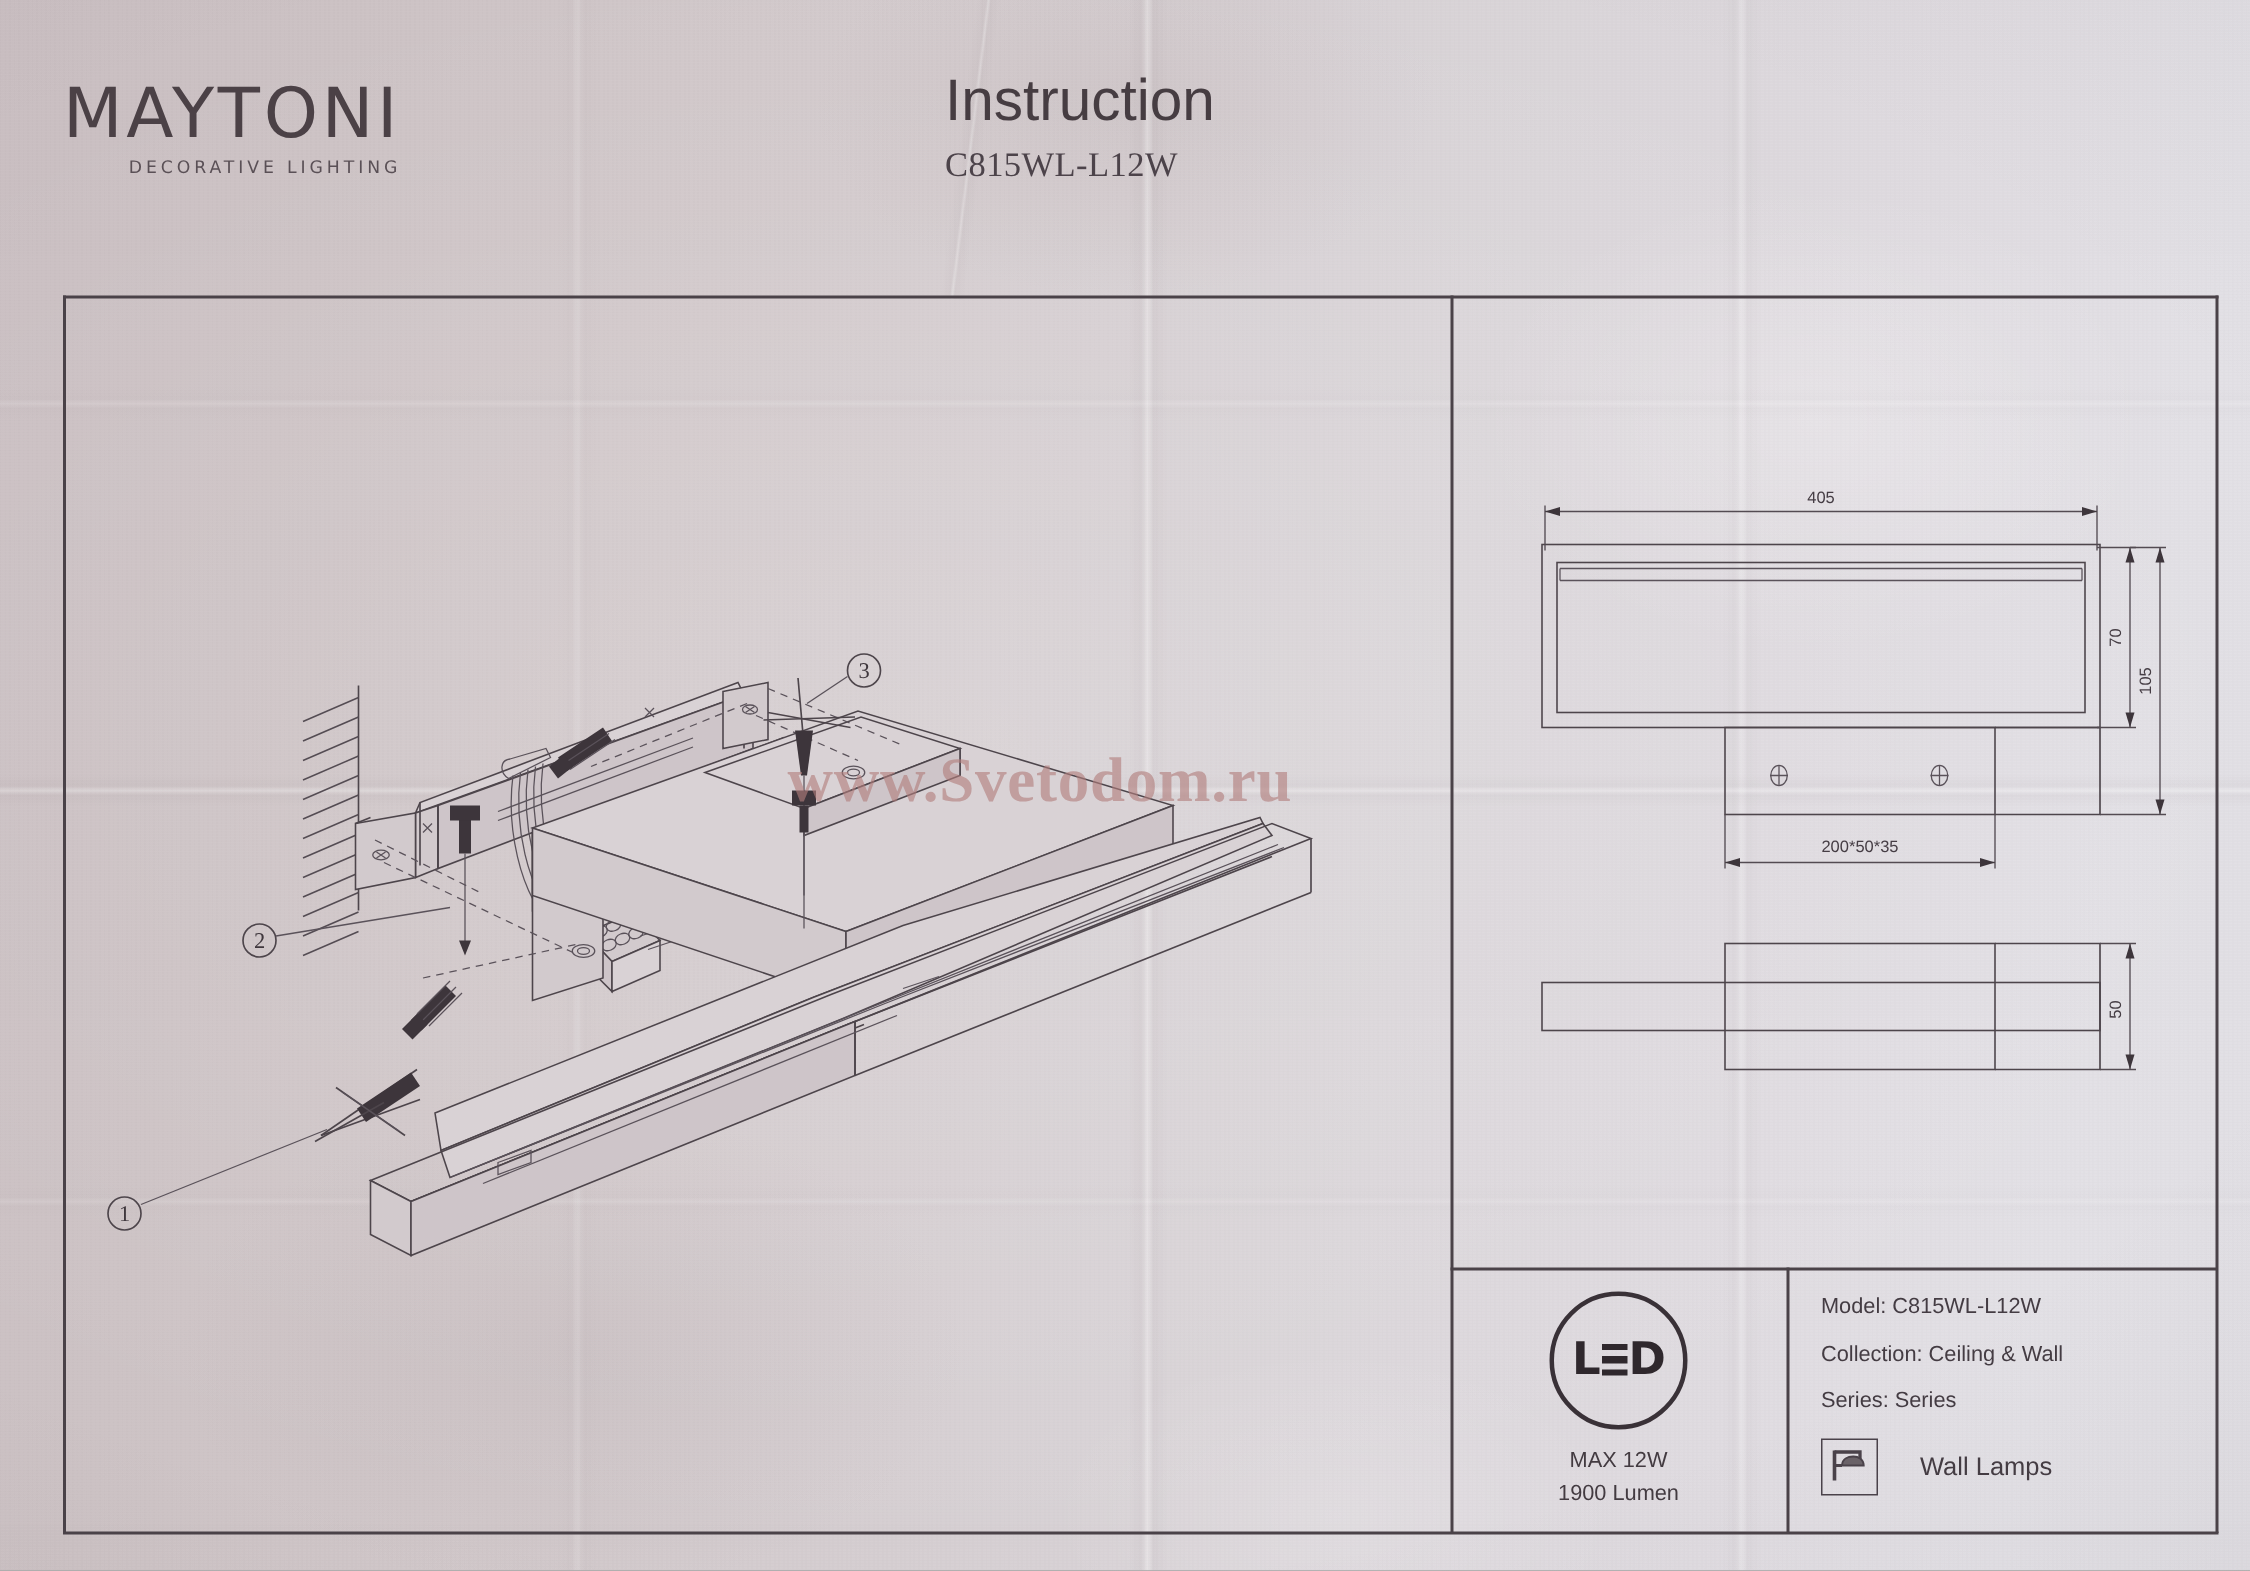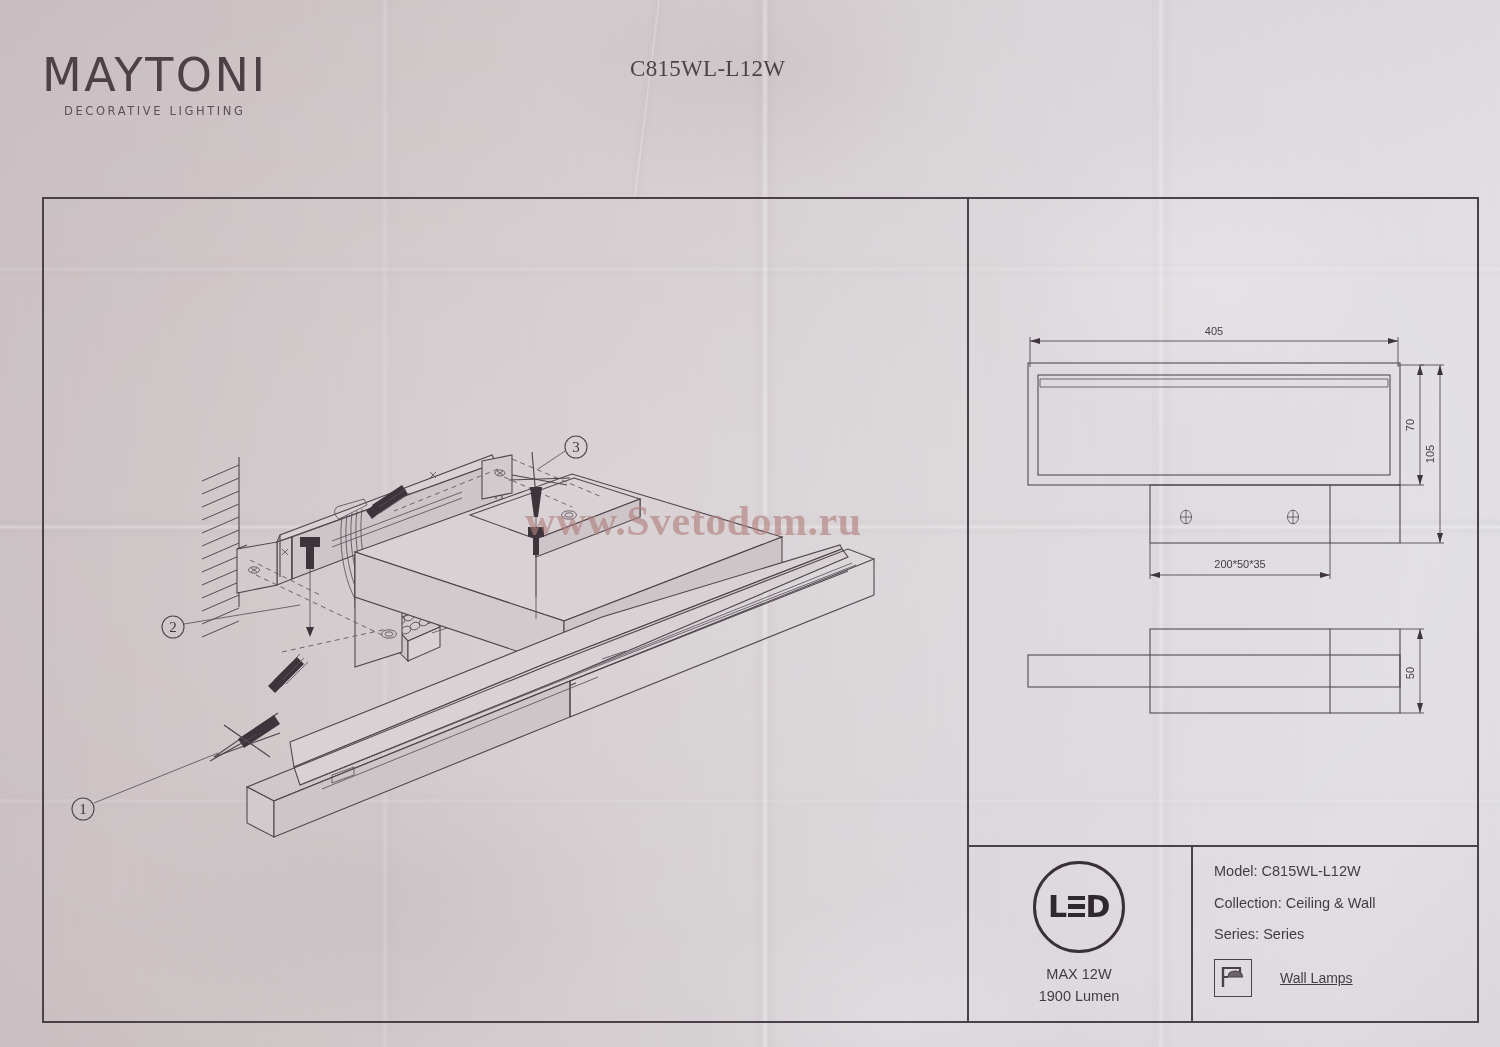--- a/index.html
+++ b/index.html
@@ -86,21 +86,21 @@
   #logo .word {
     font-size: 46px;
     letter-spacing: 2.5px;
     font-weight: 400;
     color: #4b4146;
     line-height: 1;
     font-family: "DejaVu Sans", sans-serif;
   }
   #logo .sub {
     margin-top: 6px;
-    text-align: center;
+    text-align: right;
     font-size: 11.5px;
     letter-spacing: 2.6px;
     color: #5a5056;
     font-family: "DejaVu Sans", sans-serif;
   }
   #title-block { position:absolute; left:630px; top:48px; }
   #title-block .main-title {
     font-size: 39px;
     color: #463d42;
     font-weight: 400;
@@ -220,23 +220,22 @@
   #cat-row { display:flex; align-items:center; margin-top: 8px; }
   #cat-icon {
     width: 36px; height: 36px;
     border: 1.6px solid #4a424a;
     position: relative;
     flex: none;
   }
   #cat-label {
     margin-left: 28px;
     font-family:"Liberation Sans", sans-serif;
-    font-size:14px;
+    font-size:17px;
     color:#443c43;
-    text-decoration:underline;
   }
 </style>
 </head>
 <body>
 
 <div id="sheet">
 
   <div class="paper-base"></div>
 
   <div class="blotch" style="left:540px; top:-60px; width:420px; height:260px;
@@ -258,20 +257,21 @@
 
   <div class="paper-grain"></div>
   <div class="paper-vignette"></div>
 
   <div id="logo">
     <div class="word">MAYTONI</div>
     <div class="sub">DECORATIVE LIGHTING</div>
   </div>
 
   <div id="title-block">
+    <div class="main-title">Instruction</div>
     <div class="sub-title">C815WL-L12W</div>
   </div>
 
   <div class="frame-line h-line" style="left:42px; top:197px; width:1437px;"></div>
   <div class="frame-line h-line" style="left:42px; top:1021px; width:1437px;"></div>
   <div class="frame-line v-line" style="left:42px; top:197px; height:825px;"></div>
   <div class="frame-line v-line" style="left:1477px; top:197px; height:825px;"></div>
   <div class="frame-line v-line" style="left:967px; top:197px; height:825px;"></div>
   <div class="frame-line h-line" style="left:967px; top:845px; width:511px;"></div>
   <div class="frame-line v-line" style="left:1191px; top:845px; height:177px;"></div>

